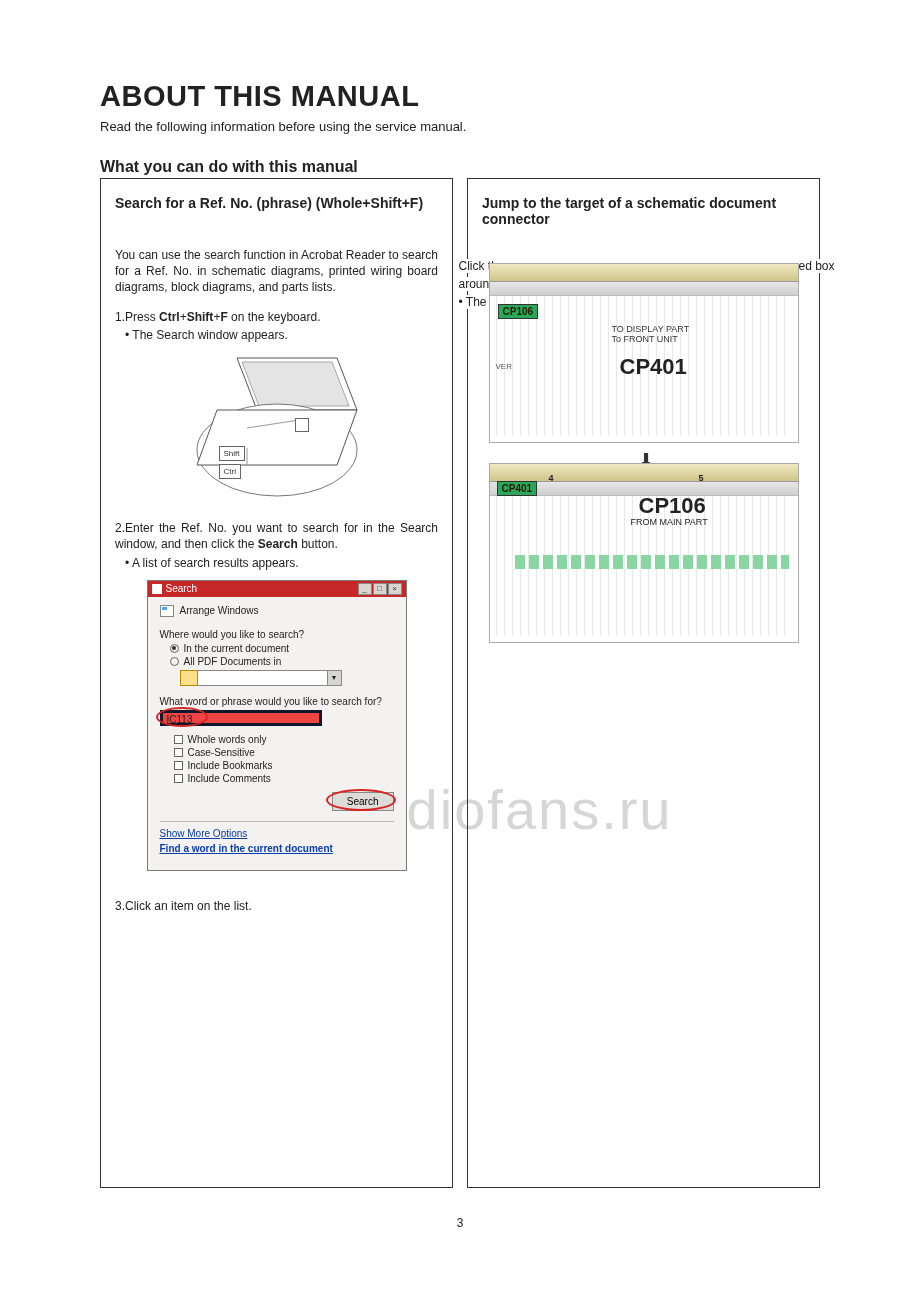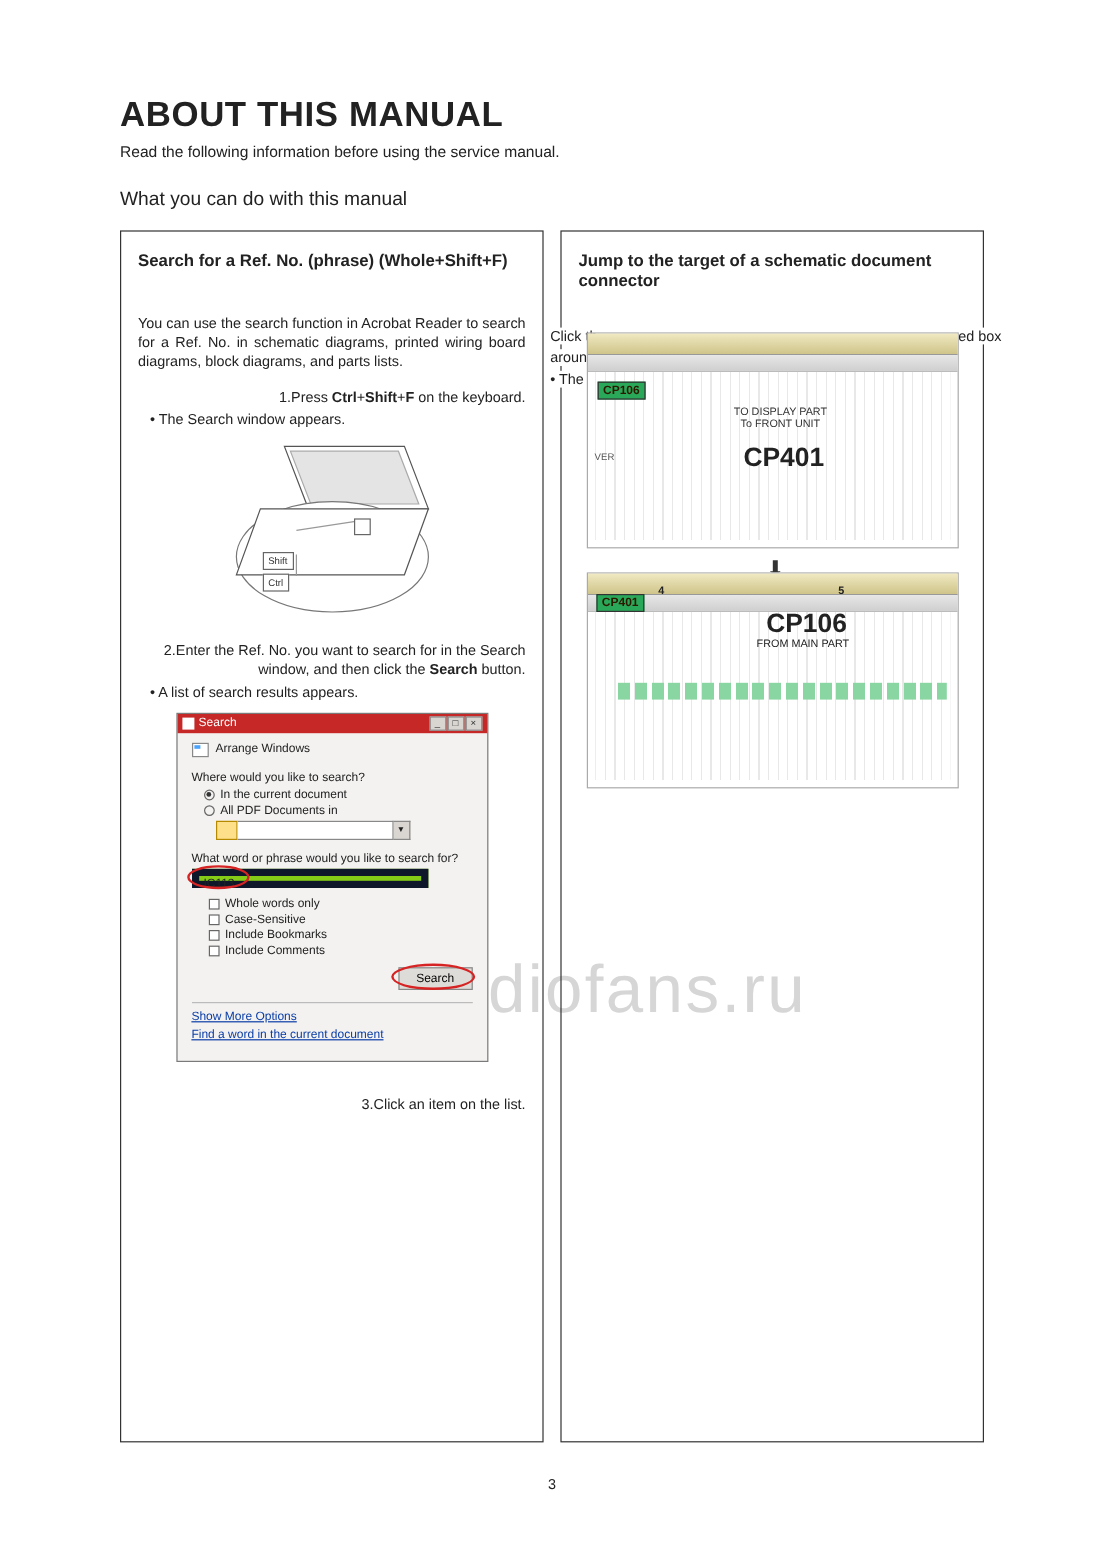--- a/index.html
+++ b/index.html
@@ -5,33 +5,33 @@
   * { box-sizing: border-box; margin: 0; padding: 0; }
   body {
     width: 920px;
     background: #fff;
     font-family: Arial, Helvetica, sans-serif;
     color: #222;
     padding: 80px 100px 40px 100px;
   }
   h1 { font-size: 29px; font-weight: bold; margin-bottom: 6px; letter-spacing: 0.5px; }
   .intro { font-size: 13px; margin-bottom: 24px; }
-  h2 { font-size: 16px; font-weight: normal; margin-bottom: 16px; }
+  h2 { font-size: 16px; font-weight: bold; margin-bottom: 2px; }
   .columns { display: flex; gap: 14px; }
   .card {
     flex: 1;
     border: 1px solid #333;
     padding: 16px 14px;
     font-size: 12px;
     min-height: 1010px;
     position: relative;
   }
   .card-title { font-weight: bold; font-size: 14px; margin-bottom: 36px; }
   .para { text-align: justify; margin-bottom: 14px; line-height: 1.35; }
-  .step { margin-bottom: 4px; text-align: right; }
+  .step { margin-bottom: 4px; }
   .bullet { margin-left: 18px; text-indent: -8px; margin-bottom: 8px; }
   .bullet::before { content: "• "; }
   .bold { font-weight: bold; }
   .watermark {
     position: absolute;
     font-size: 56px;
     color: #d6d6d6;
     font-family: "Trebuchet MS", Arial, sans-serif;
     letter-spacing: 2px;
     z-index: 0;
@@ -75,47 +75,47 @@
   .radio-row, .chk-row { display:flex; align-items:center; gap:5px; font-size:10px; margin-left:10px; margin-bottom:2px; }
   .radio { width:9px; height:9px; border:1px solid #666; border-radius:50%; display:inline-flex; align-items:center; justify-content:center; }
   .radio .dot { width:4px; height:4px; background:#333; border-radius:50%; }
   .chk { width:9px; height:9px; border:1px solid #666; background:#fff; }
   .dropdown { display:flex; margin:3px 0 10px 20px; }
   .dropdown .folder { width:18px; height:16px; background:#ffe08a; border:1px solid #b58900; }
   .dropdown .dd { flex:1; height:16px; border:1px solid #888; border-left:none; background:#fff; position:relative; max-width:130px; }
   .dropdown .ddarrow { width:14px; height:16px; background:#d9d6d2; border:1px solid #888; border-left:none; display:flex; align-items:center; justify-content:center; font-size:7px; }
   .searchbox-wrap { position:relative; margin-bottom:8px; }
   .searchbox {
-    height:16px; width: 197px; border:6px solid #0f172a; background:#84cc16;
+    height:16px; width: 162px; border:3px solid #0f172a; background:#ef4444;
     padding: 0 4px; font-size:10px; line-height:14px;
   }
   .circle-red { position:absolute; border:2px solid #d62424; border-radius:50%; }
   .circle1 { width:52px; height:20px; top:-3px; left:-4px; }
   .chks { margin: 6px 0 8px 4px; }
   .searchbtn-wrap { display:flex; justify-content:flex-end; position:relative; margin-bottom:10px; }
   .searchbtn { background:#dedcd8; border:1px solid #888; padding:3px 14px; font-size:10px; }
   .circle2 { width:70px; height:22px; top:-3px; right:-2px; }
   .dlg-links { border-top:1px solid #bbb; margin-top:8px; padding-top:6px; }
   .dlg-link { color:#0a3da6; text-decoration:underline; font-size:10px; display:block; margin-bottom:4px; }
-  .dlg-link.strong { font-weight:normal; }
+  .dlg-link.strong { font-weight:bold; }
   
   .schem-wrap { display:flex; justify-content:center; margin: 2px 0 10px 0; position:relative; z-index:1; }
   .schem { position:relative; width:310px; height:380px; }
   .schem .pane { position:absolute; left:0; border:1px solid #aaa; width:100%; }
   .pane.top { top:0; height:180px; background: linear-gradient(#fff,#fff); }
   .pane.bot { top:200px; height:180px; background:#fff; }
   .hdr { height:18px; background: linear-gradient(#f0e9c2,#cfc48a); border-bottom:1px solid #999; }
   .hdr2 { height:14px; background: linear-gradient(#e6e6e6,#cfcfcf); border-bottom:1px solid #bbb; }
   .grid { position:absolute; inset:32px 6px 6px 6px; background:#fff; }
   .grid::before { content:""; position:absolute; inset:0; background:
      repeating-linear-gradient(to right, #e8e8e8 0 1px, transparent 1px 8px);
   }
   .cplabel { position:absolute; font-weight:bold; color:#222; }
   .cp401big { top:90px; left:130px; font-size:22px; }
-  .todisp { position:absolute; top:60px; left:122px; font-size:9px; text-align:center; color:#333; }
+  .todisp { position:absolute; top:60px; left:122px; font-size:9px; color:#333; }
   .greenpill { position:absolute; background:#2aa85a; color:#2c1a00; font-size:10px; font-weight:bold; padding:1px 4px; border:1px solid #333; }
   .gp1 { top:40px; left:8px; }
   .gp2 { top:218px; left:8px; }
   .ver { position:absolute; top:98px; left:6px; font-size:8px; color:#555; }
   .num45 { position:absolute; top:210px; font-size:9px; font-weight:bold; }
   .n4 { left:60px; } .n5 { left:210px; }
   .cp106big { position:absolute; top:230px; left:150px; font-size:22px; font-weight:bold; }
   .frommain { position:absolute; top:254px; left:142px; font-size:9px; }
   .pins { position:absolute; top:292px; left:26px; right:10px; height:14px;
     background: repeating-linear-gradient(to right, #8ad6a2 0 10px, transparent 10px 14px); }

